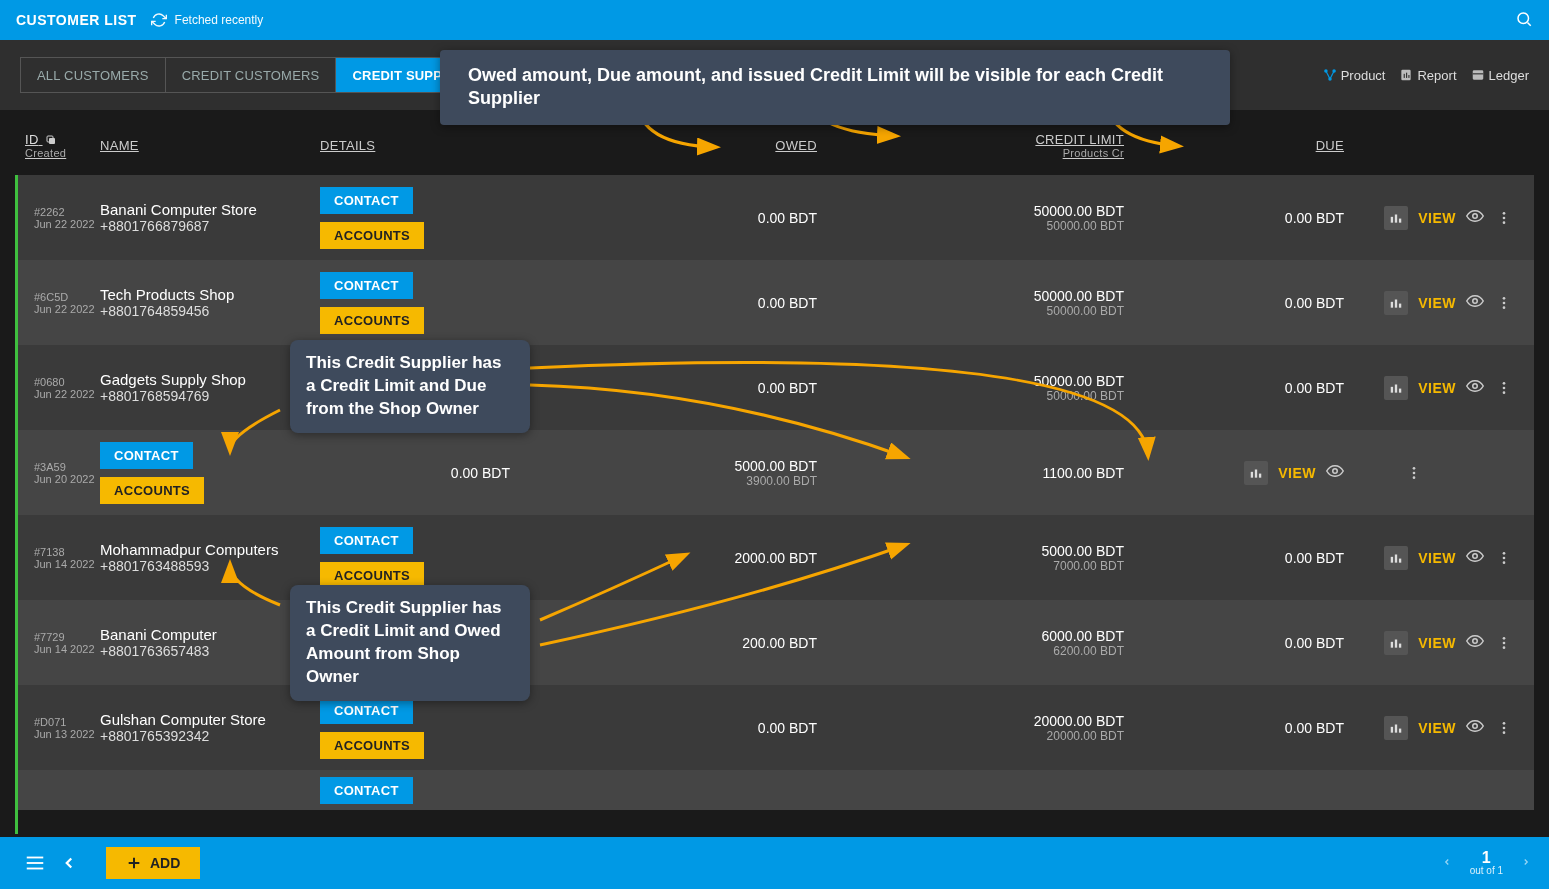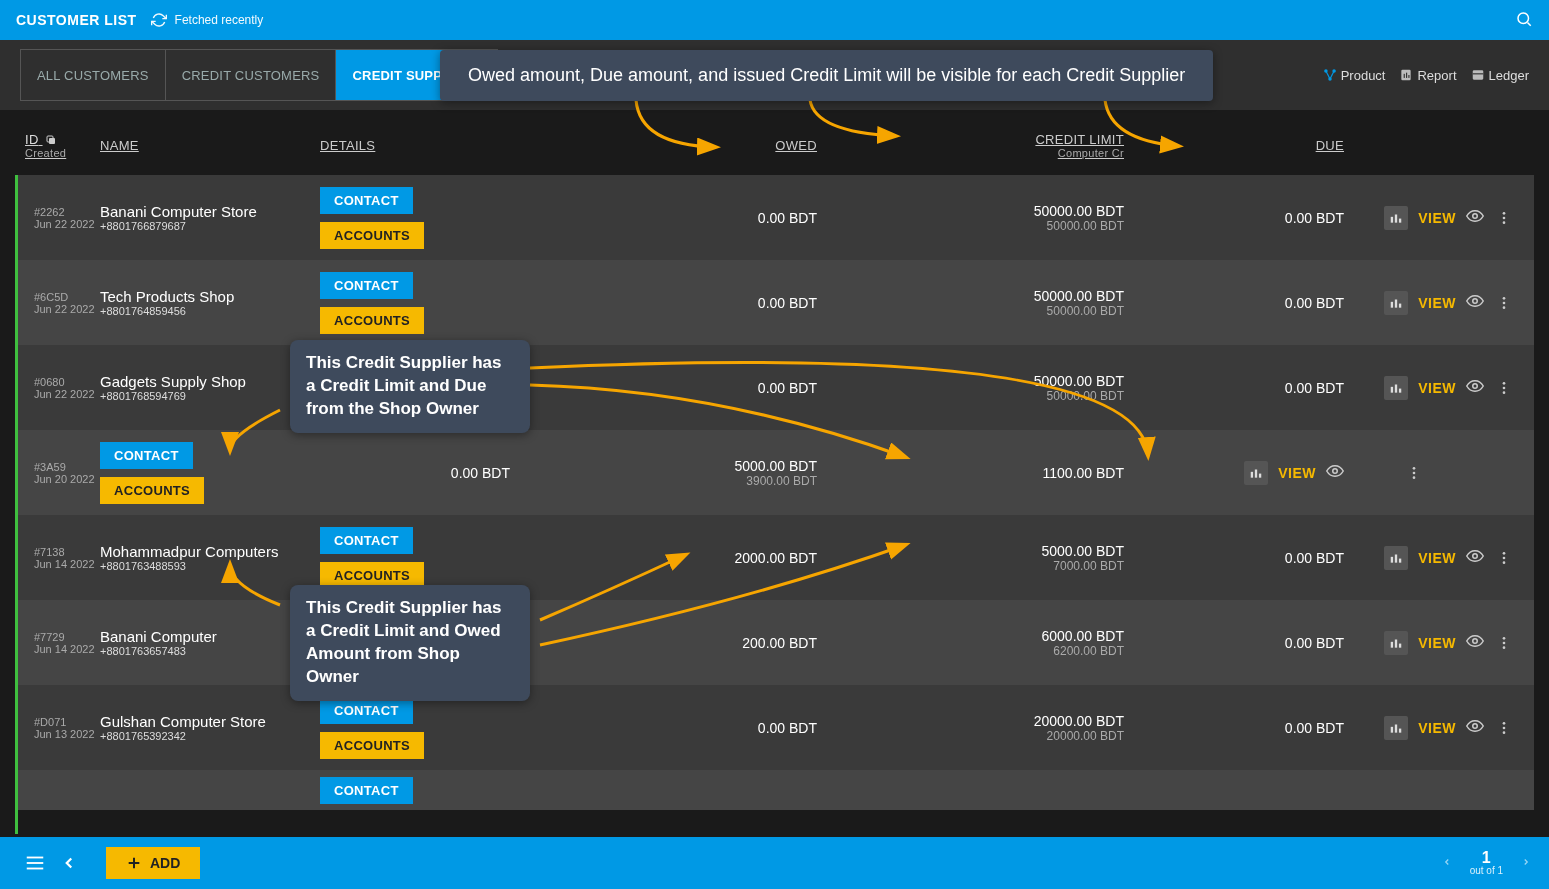--- a/index.html
+++ b/index.html
@@ -5,48 +5,48 @@
   * { margin:0; padding:0; box-sizing:border-box; font-family:"Segoe UI","Helvetica Neue",Arial,sans-serif; }
   body { background:#1a1a1a; color:#ddd; width:1549px; height:889px; overflow:hidden; position:relative; font-size:14px;}
   
   .topbar { height:40px; background:#0099e5; display:flex; align-items:center; padding:0 16px; color:#fff;}
   .topbar .title { font-weight:600; letter-spacing:.5px; font-size:14px;}
   .topbar .refresh { display:inline-flex; align-items:center; margin-left:14px; font-size:12px; opacity:.95;}
   .topbar .refresh svg{margin-right:8px;}
   .topbar .search-ic { margin-left:auto; cursor:pointer;}
   
   .tabrow { height:70px; display:flex; align-items:center; padding:0 20px; position:relative; background:#2f2f2f;}
-  .tabs { display:flex; border:1px solid #555; height:52px;}
+  .tabs { display:flex; border:1px solid #555; height:36px;}
   .tab { padding:0 16px; display:flex; align-items:center; color:#9aa; font-size:13px; letter-spacing:.2px; cursor:pointer; border-right:1px solid #555;}
   .tab:last-child{border-right:none;}
   .tab.active { background:#0099e5; color:#fff; font-weight:600;}
   .links { position:absolute; right:20px; top:0; height:70px; display:flex; align-items:center; gap:14px; color:#ddd; font-size:13px;}
   .links a { color:#ddd; text-decoration:none; display:flex; align-items:center; gap:4px;}
   .links svg{flex-shrink:0;}
   
-  .banner { position:absolute; left:440px; top:50px; background:#3e4a5c; color:#fff; padding:14px 28px; border-radius:4px; font-size:18px; font-weight:400; line-height:1.3; max-width:790px; box-shadow:0 2px 10px rgba(0,0,0,.4); z-index:20;}
+  .banner { position:absolute; left:440px; top:50px; background:#3e4a5c; color:#fff; padding:14px 28px; border-radius:4px; font-size:18px; font-weight:700; line-height:1.3; max-width:790px; box-shadow:0 2px 10px rgba(0,0,0,.4); z-index:20;}
   
   svg.arrows{position:absolute; left:0; top:0; pointer-events:none; z-index:15;}
   
   .callout { position:absolute; background:#3e4a5c; color:#fff; padding:12px 16px; border-radius:8px; font-size:17px; font-weight:600; line-height:1.35; max-width:240px; box-shadow:0 2px 10px rgba(0,0,0,.4); z-index:20;}
   
   .table-wrap{position:absolute; left:15px; right:15px; top:115px; bottom:55px; overflow:hidden;}
   .table-head{display:grid; grid-template-columns:75px 220px 190px 1fr 1fr 220px 140px 40px; align-items:center; height:60px; padding:4px 10px; color:#ccc; font-size:13px; letter-spacing:.3px;text-decoration:underline;}
   .th-id { font-size:13px; color:#ddd;}
   .th-id .sub{display:block;font-size:11px;color:#aaa;font-weight:400;}
   .th-credit{text-align:right;}
   .th-credit .sub{display:block;font-size:11px;color:#aaa;font-weight:400;}
   .th-owed,.th-due{text-align:right;}
   #rows{overflow-y:auto; height:calc(100% - 60px); border-left:3px solid #3fbf3f;}
   .row{display:grid; grid-template-columns:72px 220px 190px 1fr 1fr 220px 140px 40px; align-items:center; height:85px; padding:4px 10px; background:#3a3a3a;}
   .row:nth-child(even){background:#454545;}
   .c-id{font-size:11px;color:#aaa;padding-left:6px;}
   .c-id .cid{display:block;}
   .c-name{font-size:15px;color:#fff;}
-  .c-name .ph{display:block;font-size:11px;color:#ddd;}
+  .c-name .ph{display:block;font-size:14px;color:#ddd;}
   .c-details{display:flex;flex-direction:column;gap:8px;align-items:flex-start;}
   .btn{border:none;padding:6px 14px;font-size:13px;font-weight:600;letter-spacing:.3px;cursor:pointer;}
   .btn-contact{background:#0099e5;color:#fff;}
   .btn-accounts{background:#f6b900;color:#222;}
   .c-owed,.c-due,.c-credit{text-align:right;font-size:14px;color:#fff;}
   .c-credit .avail{display:block;font-size:12px;color:#aaa;}
   .c-view{display:flex;align-items:center;gap:10px;justify-content:flex-end;color:#f6b900;font-weight:600;letter-spacing:.5px;}
   .c-view .iconbox{width:24px;height:24px;background:#555;border-radius:2px;display:flex;align-items:center;justify-content:center;}
   .c-menu{display:flex;align-items:center;justify-content:center;color:#ccc;cursor:pointer;}
   
@@ -154,21 +154,21 @@
           <rect x="8" y="8" width="12" height="12" rx="2"></rect>
           <rect x="4" y="4" width="12" height="12" rx="2" fill="none" stroke="#ccc" stroke-width="2"></rect>
         </svg>
       <span class="sub">Created</span>
     </div>
     <div>NAME</div>
     <div>DETAILS</div>
     <div class="th-owed">OWED</div>
     <div class="th-credit">
       <span>CREDIT LIMIT</span>
-      <span class="sub">Computer Cr</span>
+      <span class="sub">Products Cr</span>
     </div>
     <div class="th-due">DUE</div>
     <div></div>
       <div></div>
   </div>
   <div id="rows">
       <div class="row">
     <div class="c-id"><span class="cid">#2262</span><span>Jun 22 2022</span></div>
     <div class="c-name"><span>Banani Computer Store</span><span class="ph">+8801766879687</span></div>
     <div class="c-details">

